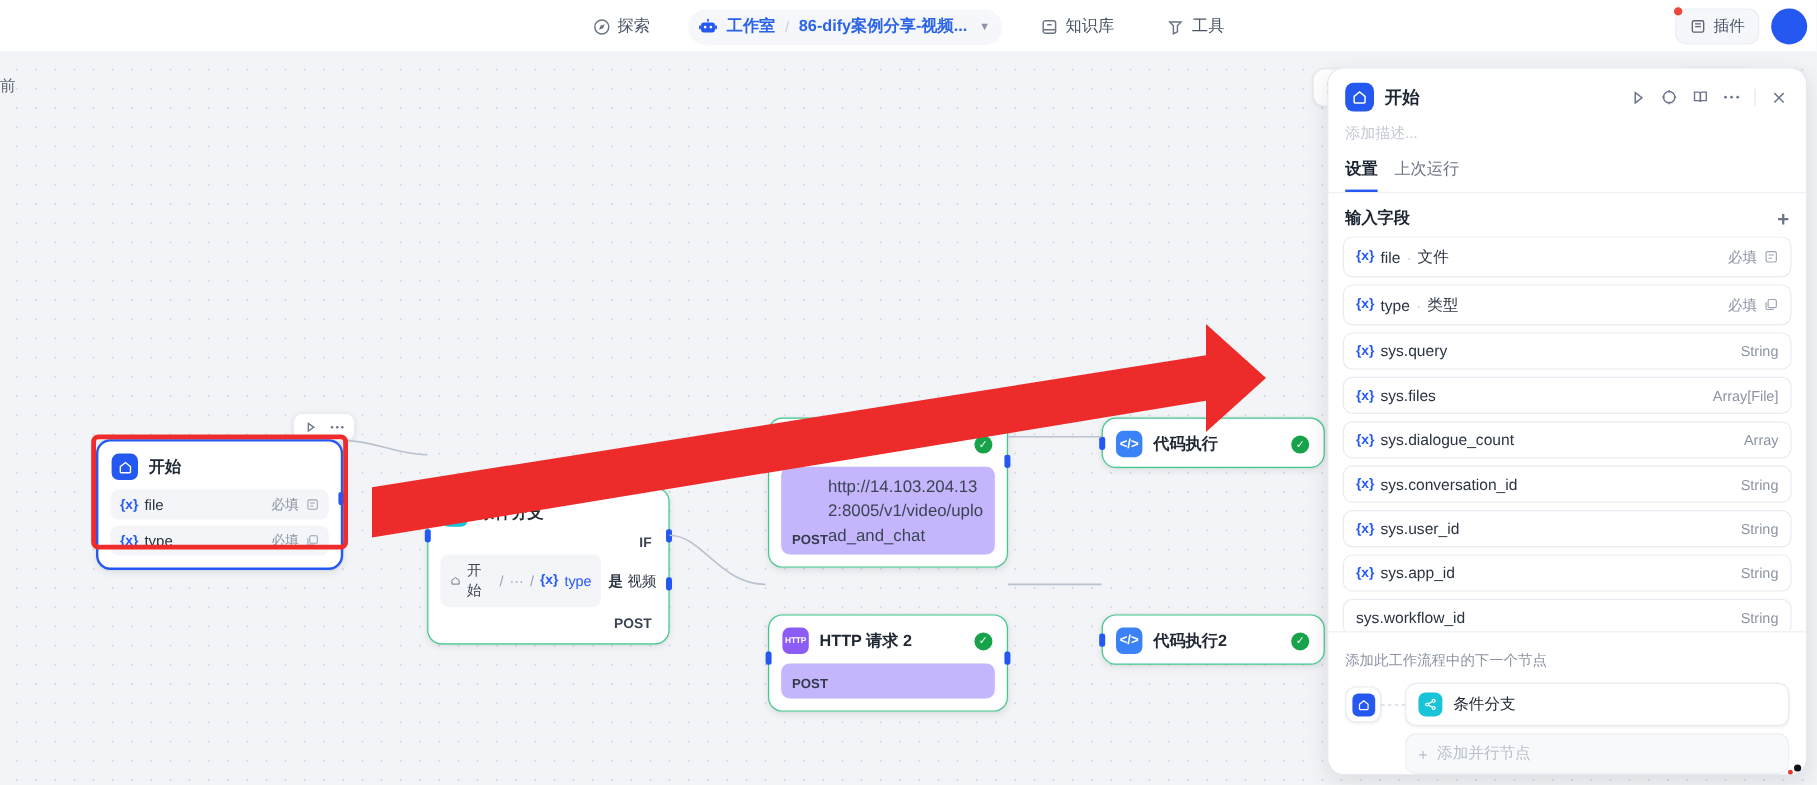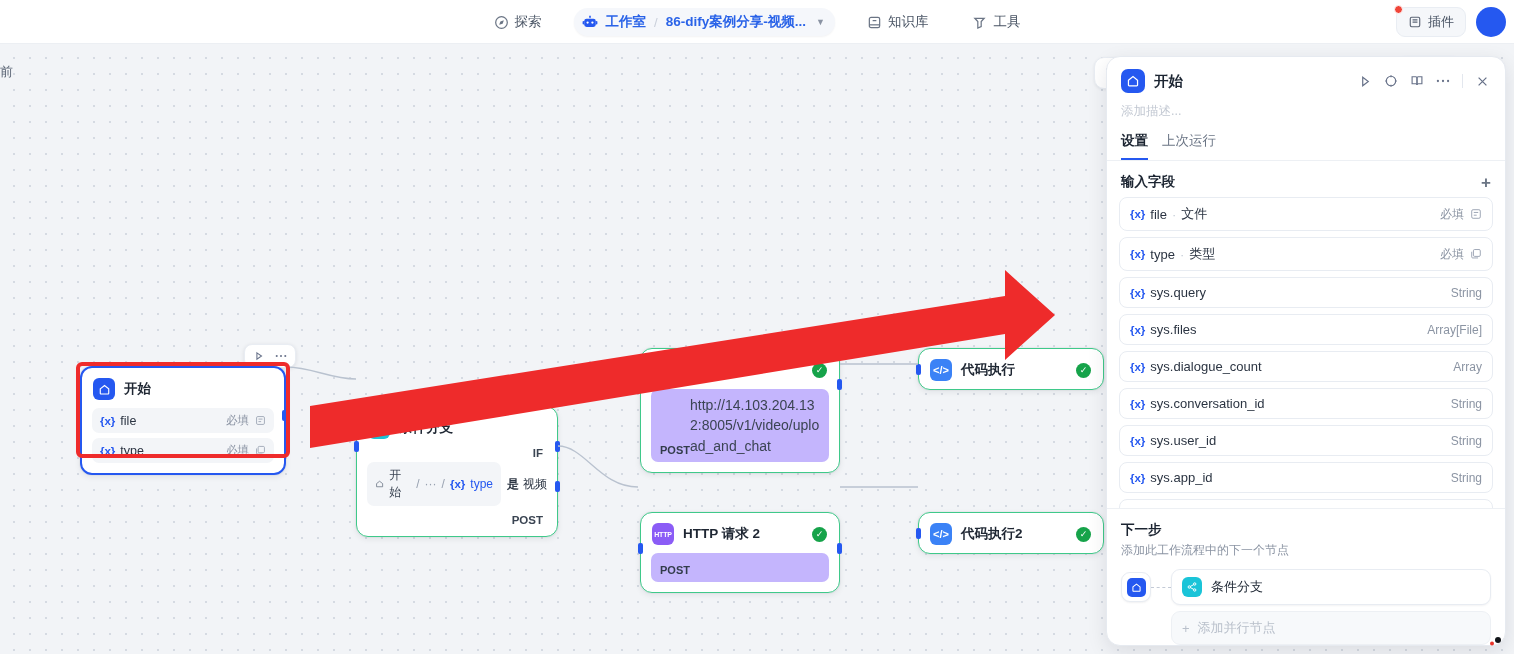--- a/index.html
+++ b/index.html
@@ -615,21 +615,20 @@
       </div>
       <div class="var-row">
 
         <span>sys.workflow_id</span>
         <span class="var-type">String</span>
       </div>
 
     </div>
 
     <div class="panel-foot">
-      <div class="foot-t">下一步</div>
       <div class="foot-s">添加此工作流程中的下一个节点</div>
       <div class="foot-row">
         <div class="foot-sq">
           <div class="node-ico ico-start" style="width:19px;height:19px;border-radius:5px">
             <svg width="11" height="11" viewBox="0 0 16 16" fill="none" stroke="#fff" stroke-width="1.5">
               <path d="M2.8 7.2L8 3l5.2 4.2v5.4a.9.9 0 0 1-.9.9H3.7a.9.9 0 0 1-.9-.9z"></path>
             </svg>
           </div>
         </div>
         <div class="foot-line"></div>

